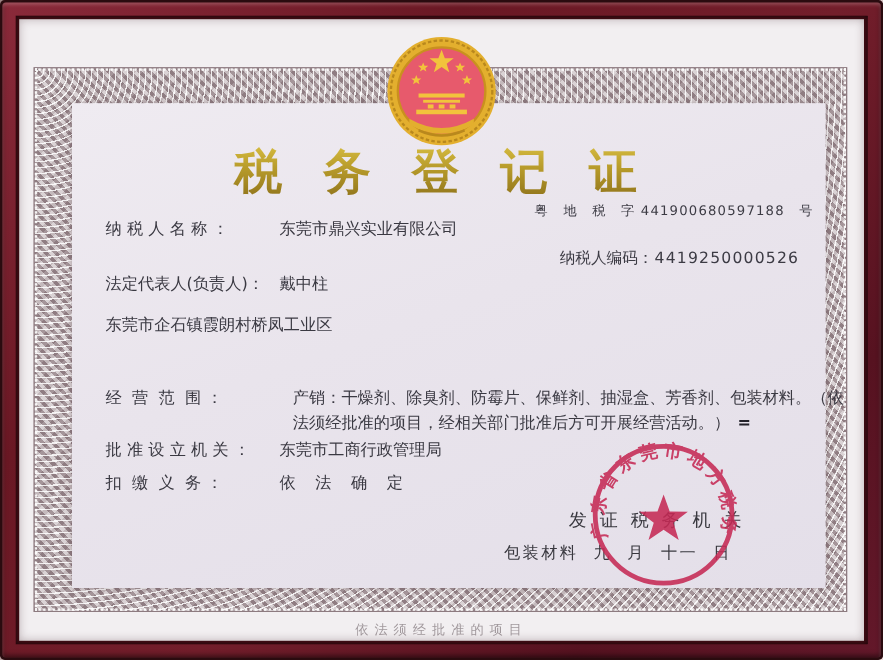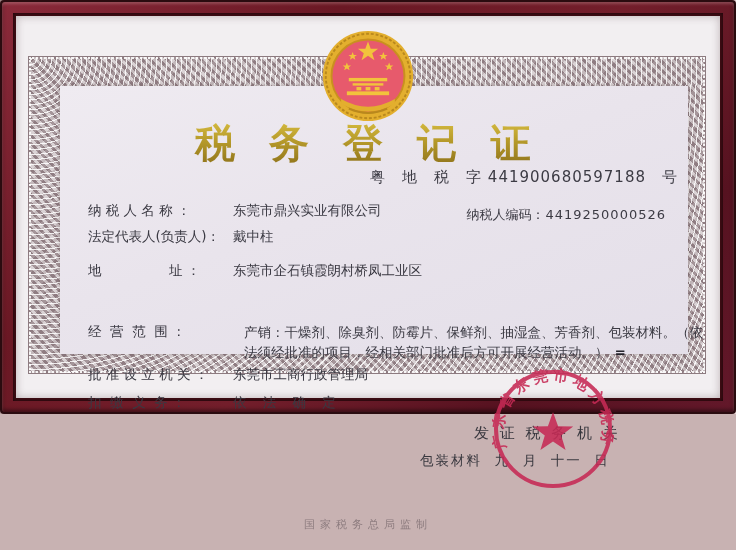--- a/index.html
+++ b/index.html
@@ -1,21 +1,21 @@
 <!DOCTYPE html>
 <html><head>
 <meta charset="utf-8">
 <style>
   html,body{margin:0;padding:0;}
   body{
     width:736px;height:550px;overflow:hidden;
     font-family:"DejaVu Sans","Liberation Sans",sans-serif;
     background:#c8b2b2;
   }
-  .stage{position:relative;width:736px;height:414px;
+  .stage{position:relative;width:736px;height:550px;
     background:linear-gradient(115deg,#9c8484 0%,#c9b3b3 40%,#ecd9d9 100%);}
 
   
   .frame{position:absolute;inset:0;background:#2a0b0f;border-radius:4px;}
   .frame-face{position:absolute;inset:2px;border-radius:3px;
     background:linear-gradient(135deg,#8a2a3a 0%,#6a1824 30%,#731e2b 55%,#561220 80%,#63182a 100%);
     box-shadow:inset 0 2px 3px rgba(255,220,220,.25), inset 0 -2px 4px rgba(0,0,0,.5);}
   .frame-lip{position:absolute;inset:13px;background:#430d15;
     box-shadow:inset 0 0 5px rgba(0,0,0,.65);}
 
@@ -36,28 +36,28 @@
 
   
   .abs{position:absolute;}
   .emblem{left:320px;top:28px;width:96px;height:96px;}
   .cert-title{left:0;top:116px;width:736px;text-align:center;
     font-family:"DejaVu Serif","Liberation Serif",serif;
     font-size:40px;font-weight:bold;letter-spacing:10px;
     color:#a88c22;
     background:linear-gradient(180deg,#d9bf42 5%,#b69a2a 45%,#8c701a 95%);
     -webkit-background-clip:text;background-clip:text;-webkit-text-fill-color:transparent;}
-  .serial{top:168px;right:58px;font-size:15px;color:#3c3b44;letter-spacing:1px;}
+  .serial{top:168px;right:58px;font-size:11px;color:#3c3b44;letter-spacing:1px;}
   .code-line{top:206px;right:70px;font-size:13px;color:#3c3b44;}
   .code-line .num{margin-left:1px;letter-spacing:1px;}
 
   .row{left:88px;font-size:13.5px;color:#3a3942;display:flex;align-items:flex-start;}
   .row .lbl{flex:0 0 145px;white-space:pre;}
   .row .val{white-space:pre-wrap;}
-  .r1{top:202px;} .r2{top:228px;} .r3{top:262px;} .r4{top:297px;}
+  .r1{top:182px;} .r2{top:228px;} .r3{top:262px;} .r4{top:297px;}
   .r5{top:323px;gap:11px;} .r5 .val{width:470px;line-height:1.38;}
   .r6{top:366px;} .r7{top:394px;} .r7 .val{letter-spacing:6px;}
   .scope-mark{font-weight:bold;font-size:15px;color:#23222a;letter-spacing:0;}
 
   .issuer{top:424px;left:474px;font-size:15px;color:#39383f;letter-spacing:3px;}
   .issue-date{top:452px;left:420px;font-size:13.5px;color:#39383f;letter-spacing:2px;white-space:pre;}
 
   .seal{left:492px;top:368px;width:122px;height:122px;opacity:.88;}
   .imprint{top:517px;left:0;width:736px;text-align:center;font-size:11px;
     color:rgba(92,80,86,.55);letter-spacing:5px;}
@@ -102,21 +102,20 @@
 
   <div class="abs row r1">
     <span class="lbl">纳 税 人 名 称 ：</span>
     <span class="val">东莞市鼎兴实业有限公司</span>
   </div>
   <div class="abs row r2">
     <span class="lbl">法定代表人(负责人)：</span>
     <span class="val">戴中柱</span>
   </div>
   <div class="abs row r3">
-    <span class="lbl">地　　　　　址 ：</span>
     <span class="val">东莞市企石镇霞朗村桥凤工业区</span>
   </div>
   <div class="abs row r5">
     <span class="lbl">经  营  范  围 ：</span>
     <span class="val"><span>产销：干燥剂、除臭剂、防霉片、保鲜剂、抽湿盒、芳香剂、包装材料。（依法须经批准的项目，经相关部门批准后方可开展经营活动。）</span> <span class="scope-mark">＝</span></span>
   </div>
   <div class="abs row r7">
     <span class="lbl">扣  缴  义  务 ：</span>
     <span class="val">依 法 确 定</span>
   </div>
@@ -132,14 +131,14 @@
     <circle cx="61" cy="61" r="57" fill="none" stroke="#c62a55" stroke-width="4"></circle>
     <defs>
       <path id="sealArc" d="M 15,82 A 50,50 0 1 1 107,82" fill="none"></path>
     </defs>
     <text font-size="15" fill="#c62a55" font-weight="bold">
       <textPath href="#sealArc" xlink:href="#sealArc" startOffset="2" textLength="208">广东省东莞市地方税务局</textPath>
     </text>
     <polygon fill="#c62a55" points="61,44 66.1,58.2 81.2,58.5 69.2,67.6 73.6,82 61,73.4 48.4,82 52.8,67.6 40.8,58.5 55.9,58.2"></polygon>
   </svg>
 
-  <div class="abs imprint">国家税务总局监制</div>
+  <div class="abs imprint">依法须经批准的项目</div>
 </div>
 
 </body></html>

